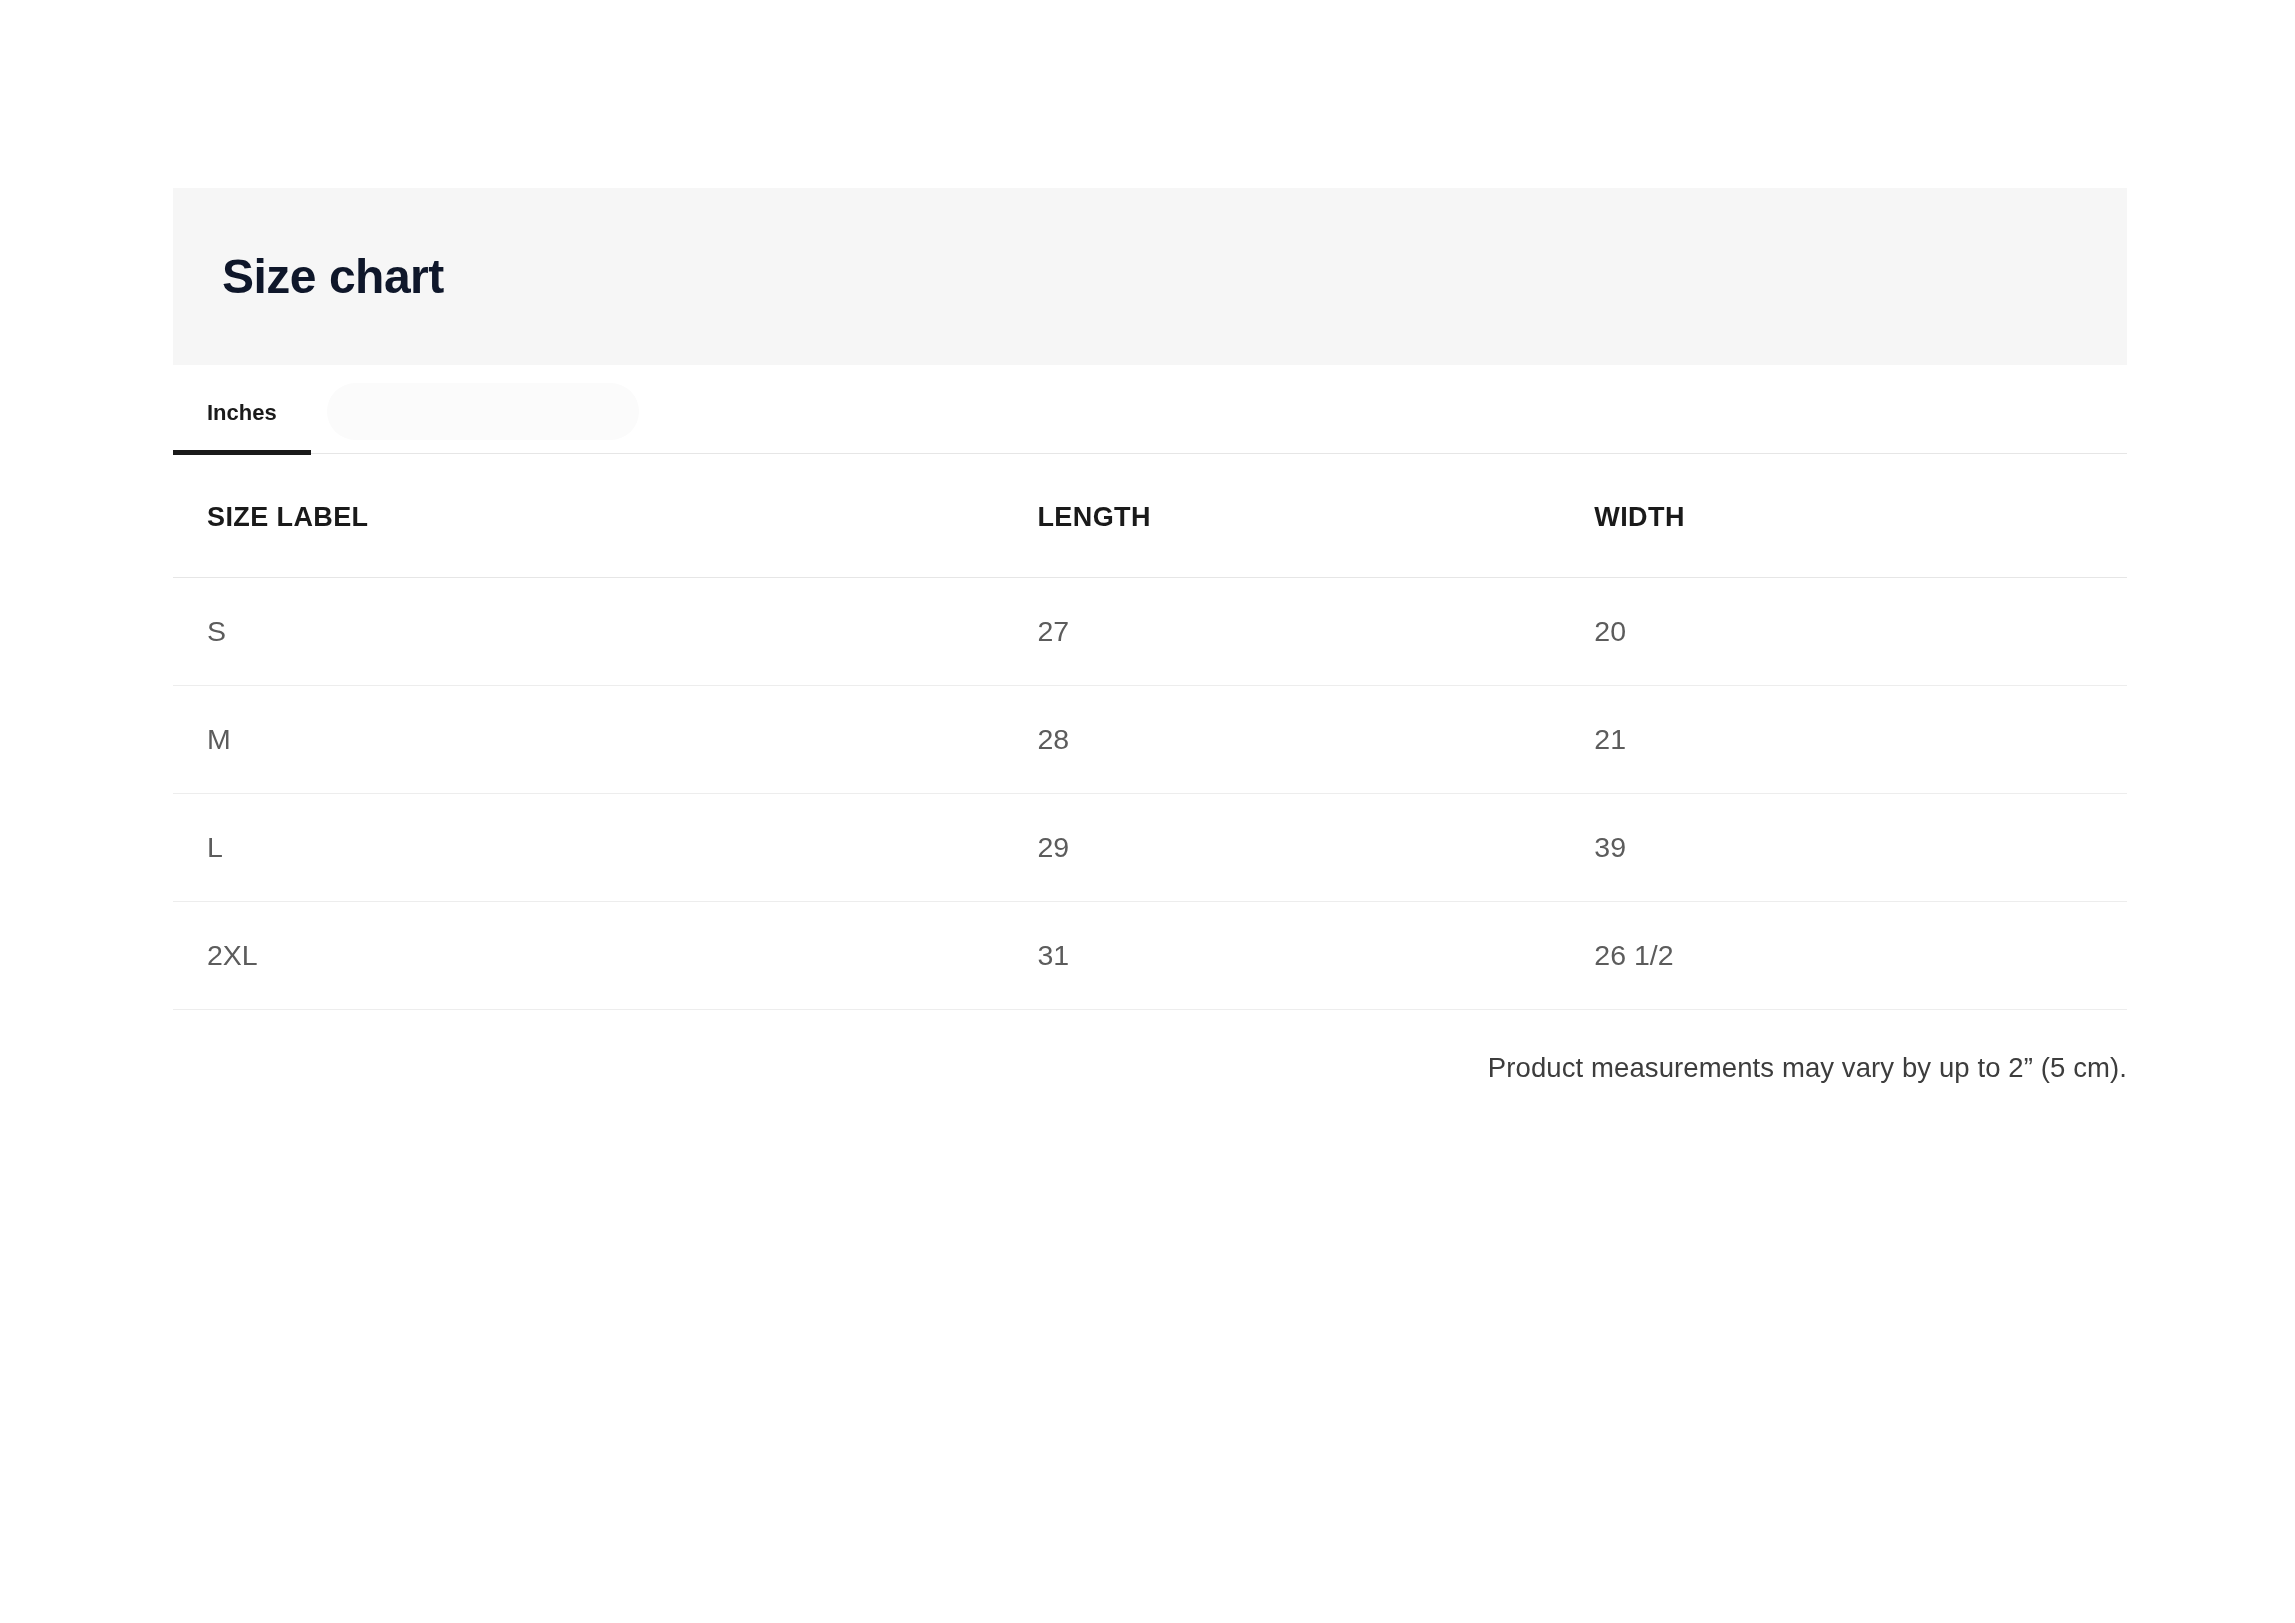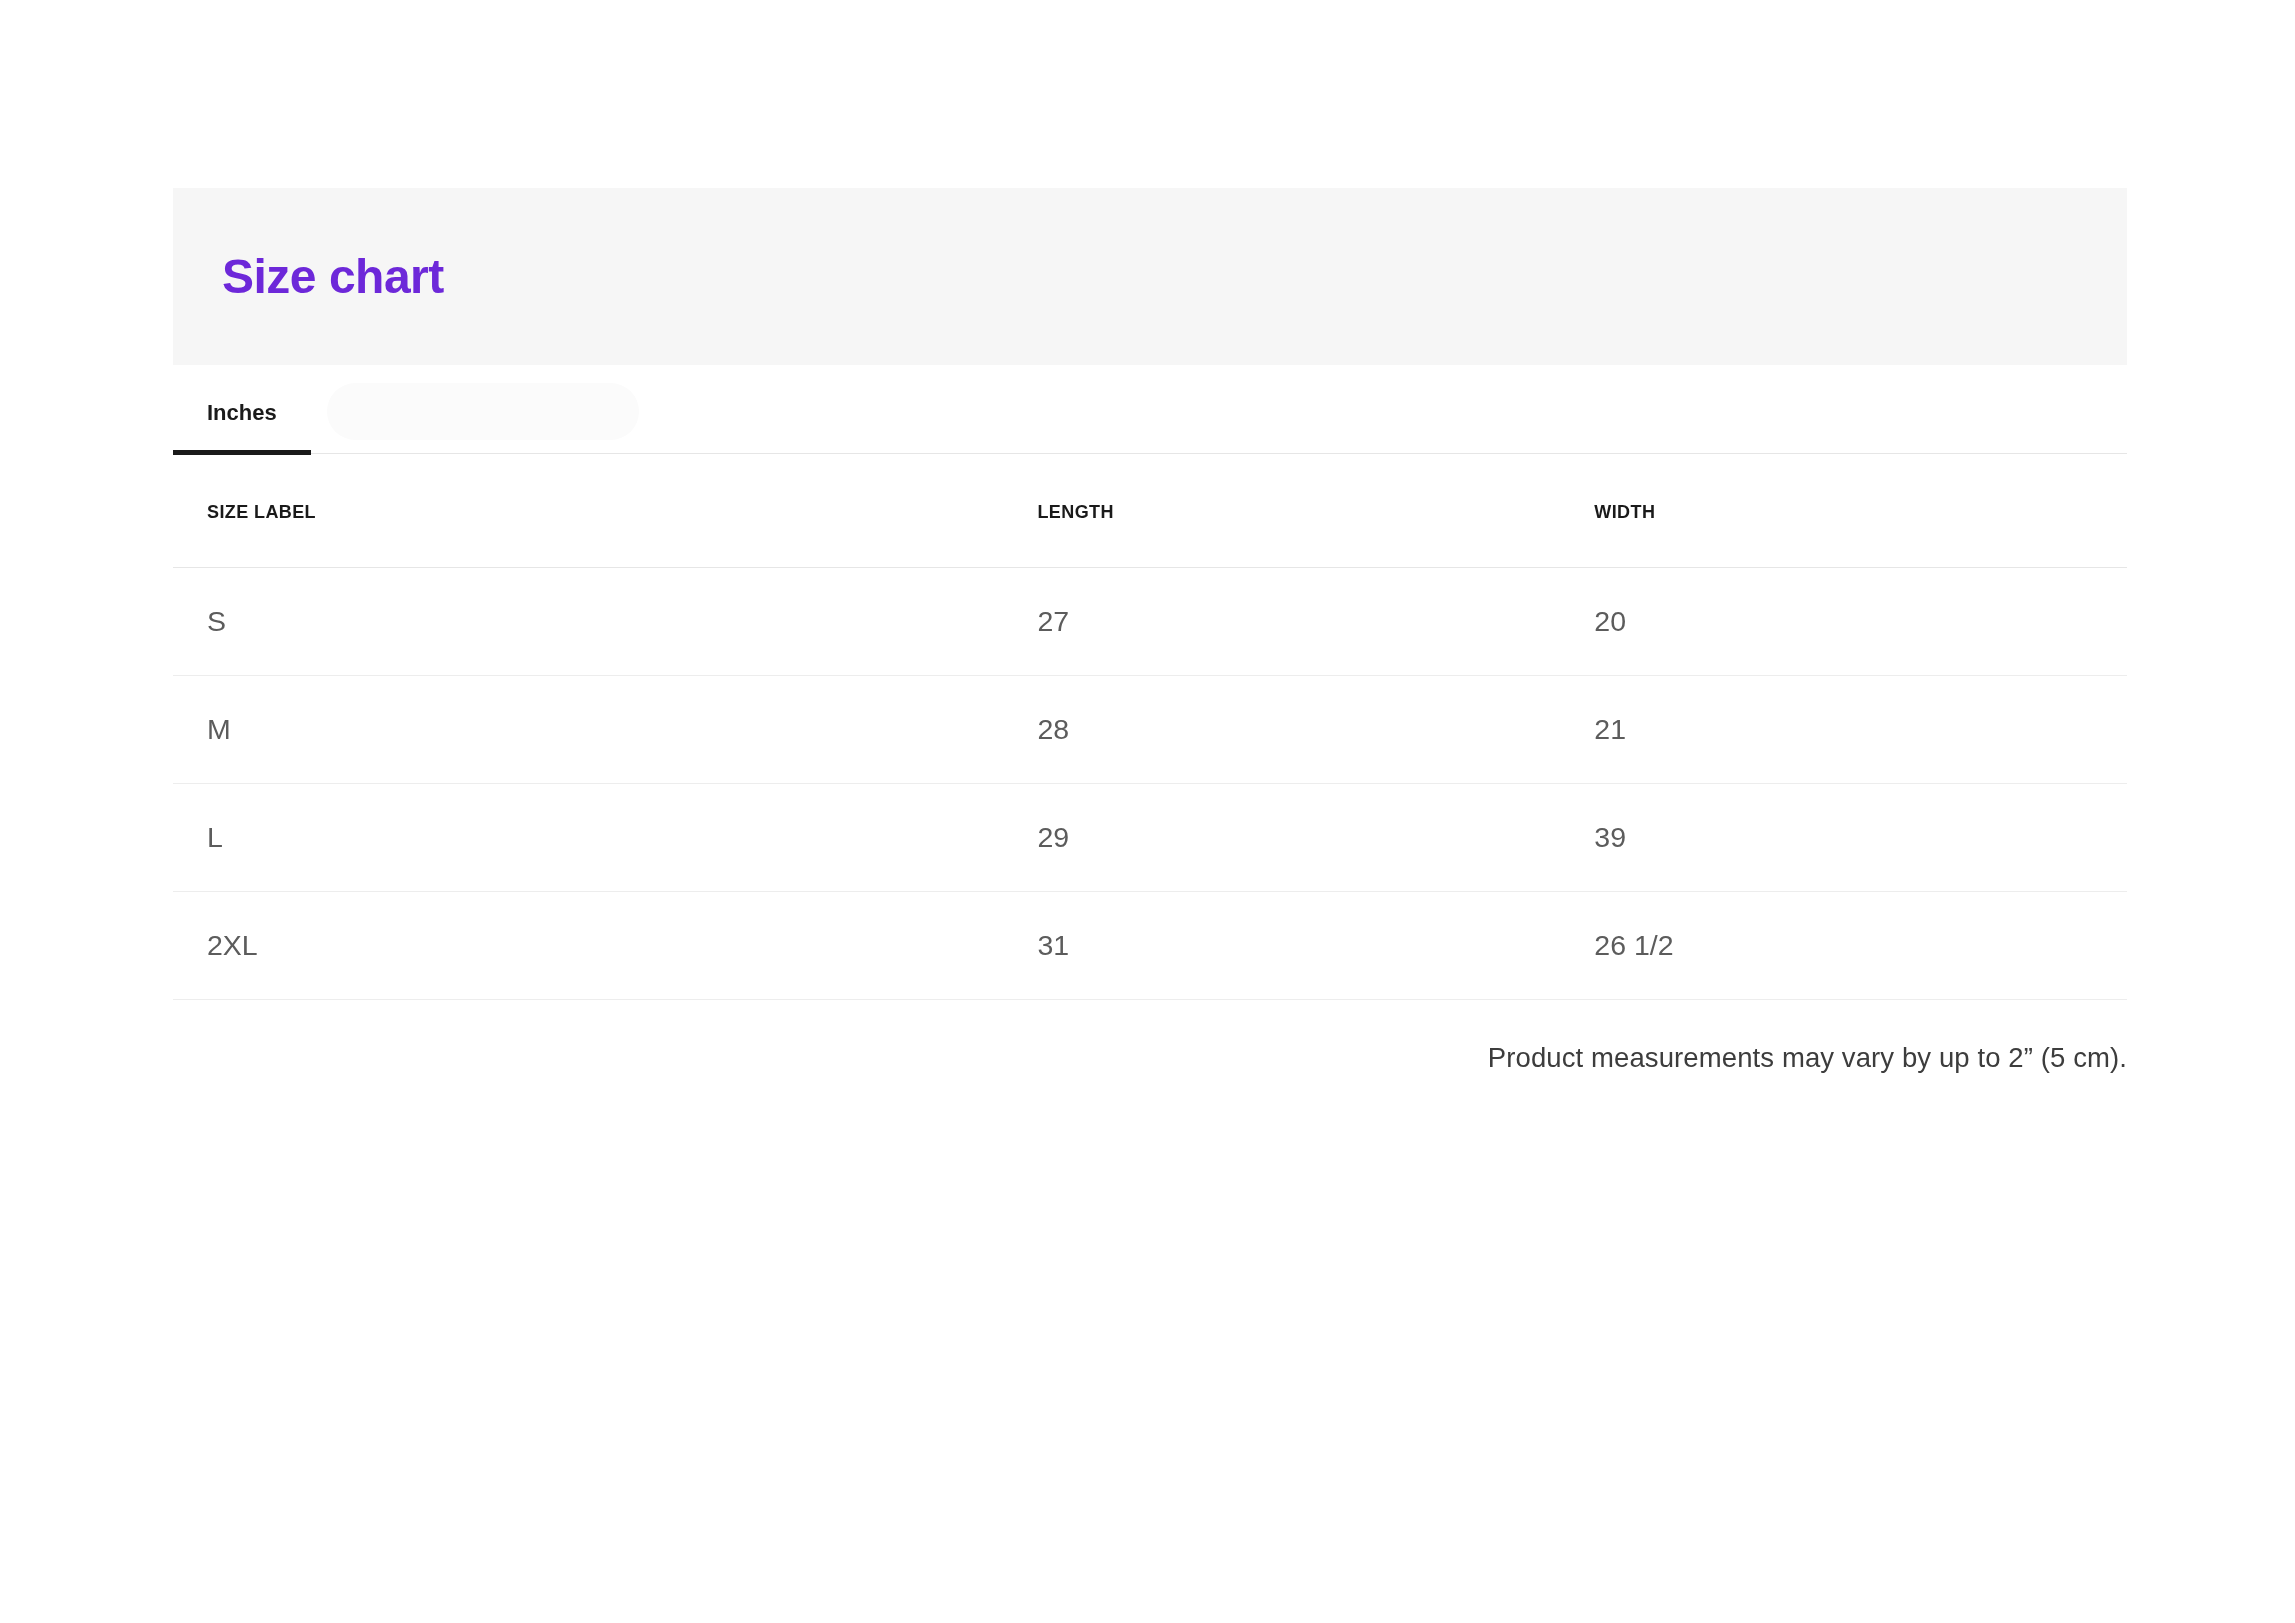--- a/index.html
+++ b/index.html
@@ -34,21 +34,21 @@
     height: 177px;
     display: flex;
     align-items: center;
     padding-left: 49px;
     box-sizing: border-box;
   }
   .chart-header h1 {
     margin: 0;
     font-size: 48px;
     font-weight: 700;
-    color: #6d28d9;
+    color: #0f172a;
     letter-spacing: -0.5px;
   }
 
   
   .tabs {
     display: flex;
     align-items: flex-end;
     padding-left: 0;
     border-bottom: 1.8px solid #e6e6e6;
     height: 89px;
@@ -78,21 +78,21 @@
   }
 
   
   table.size-table {
     width: 100%;
     border-collapse: collapse;
     table-layout: fixed;
   }
   table.size-table th {
     text-align: left;
-    font-size: 18px;
+    font-size: 27px;
     font-weight: 700;
     color: #1a1a1a;
     letter-spacing: 0.4px;
     padding: 48px 0 44px 34px;
     border-bottom: 1.8px solid #e6e6e6;
   }
   table.size-table td {
     text-align: left;
     font-size: 28.5px;
     font-weight: 400;

